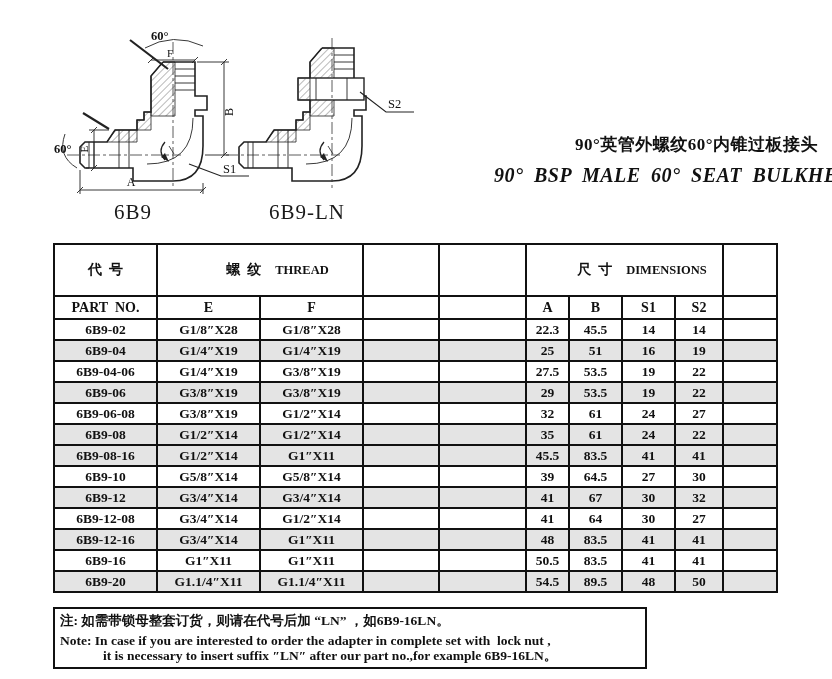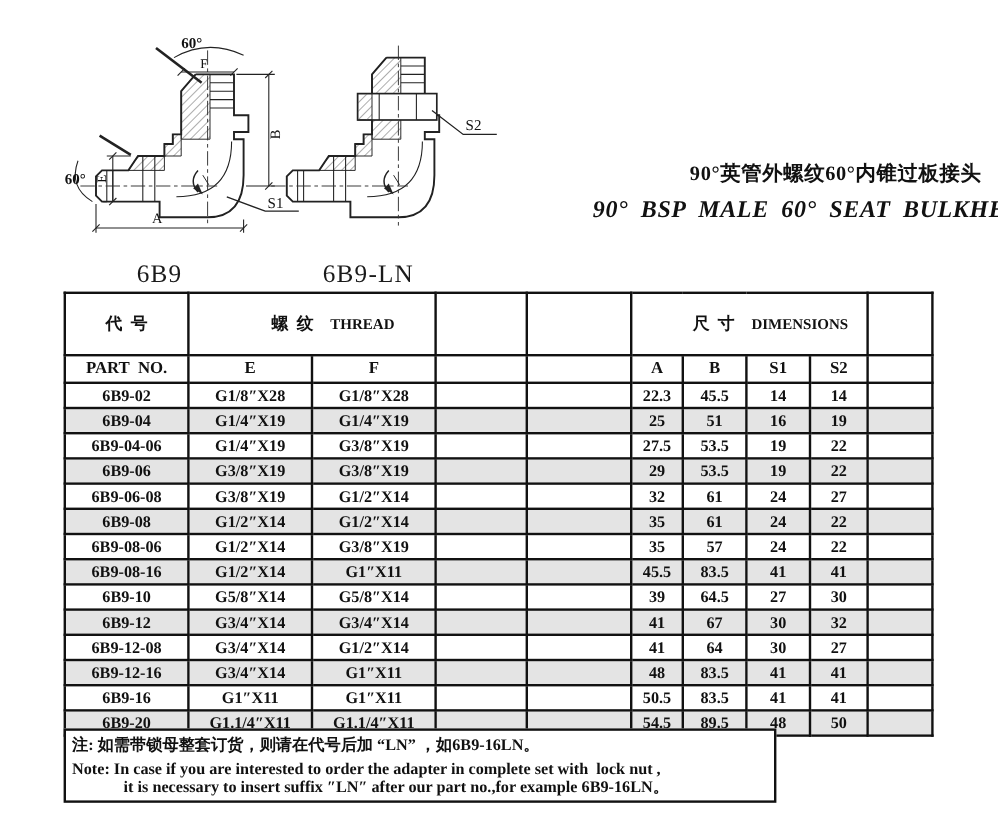--- a/index.html
+++ b/index.html
@@ -1,20 +1,20 @@
 <!DOCTYPE html>
 <html><head>
 <meta charset="utf-8">
 <style>
   html,body{margin:0;padding:0;background:#fff;}
   .page{position:relative;width:832px;height:679px;background:#ffffff;overflow:hidden;
         font-family:"Liberation Serif","DejaVu Serif",serif;color:#111;}
   svg text{font-family:"Liberation Serif","DejaVu Serif",serif;fill:#111;}
   .fig{position:absolute;}
-  .fig-caption{position:absolute;top:216px;font-size:21px;letter-spacing:1px;text-align:center;color:#1a1a1a;}
+  .fig-caption{position:absolute;top:200px;font-size:21px;letter-spacing:1px;text-align:center;color:#1a1a1a;}
   .cap-left{left:53px;width:160px;}
   .cap-right{left:212px;width:190px;}
   .title-block{position:absolute;left:494px;top:133px;width:324px;text-align:right;}
   .title-zh{font-size:17px;font-weight:bold;letter-spacing:0.5px;white-space:nowrap;}
   .title-en{font-size:20px;font-weight:bold;margin-top:8px;letter-spacing:0.5px;word-spacing:5px;white-space:nowrap;font-style:italic;}
   table.spec{position:absolute;left:53px;top:243px;border-collapse:collapse;table-layout:fixed;border-radius:19px;}
   table.spec th,table.spec td{border:2px solid #111;padding:0;text-align:center;vertical-align:middle;
         font-weight:bold;white-space:pre;overflow:hidden;}
   table.spec th{height:21px;font-size:14px;}
   table.spec td{height:19px;font-size:13.5px;}
@@ -268,32 +268,20 @@
       <td>G1/2″X14</td>
       <td>G1/2″X14</td>
       <td></td>
       <td></td>
       <td>35</td>
       <td>61</td>
       <td>24</td>
       <td>22</td>
       <td></td>
     </tr>
-        <tr>
-      <td>6B9-08-06</td>
-      <td>G1/2″X14</td>
-      <td>G3/8″X19</td>
-      <td></td>
-      <td></td>
-      <td>35</td>
-      <td>57</td>
-      <td>24</td>
-      <td>22</td>
-      <td></td>
-    </tr>
         <tr class="alt">
       <td>6B9-08-16</td>
       <td>G1/2″X14</td>
       <td>G1″X11</td>
       <td></td>
       <td></td>
       <td>45.5</td>
       <td>83.5</td>
       <td>41</td>
       <td>41</td>

